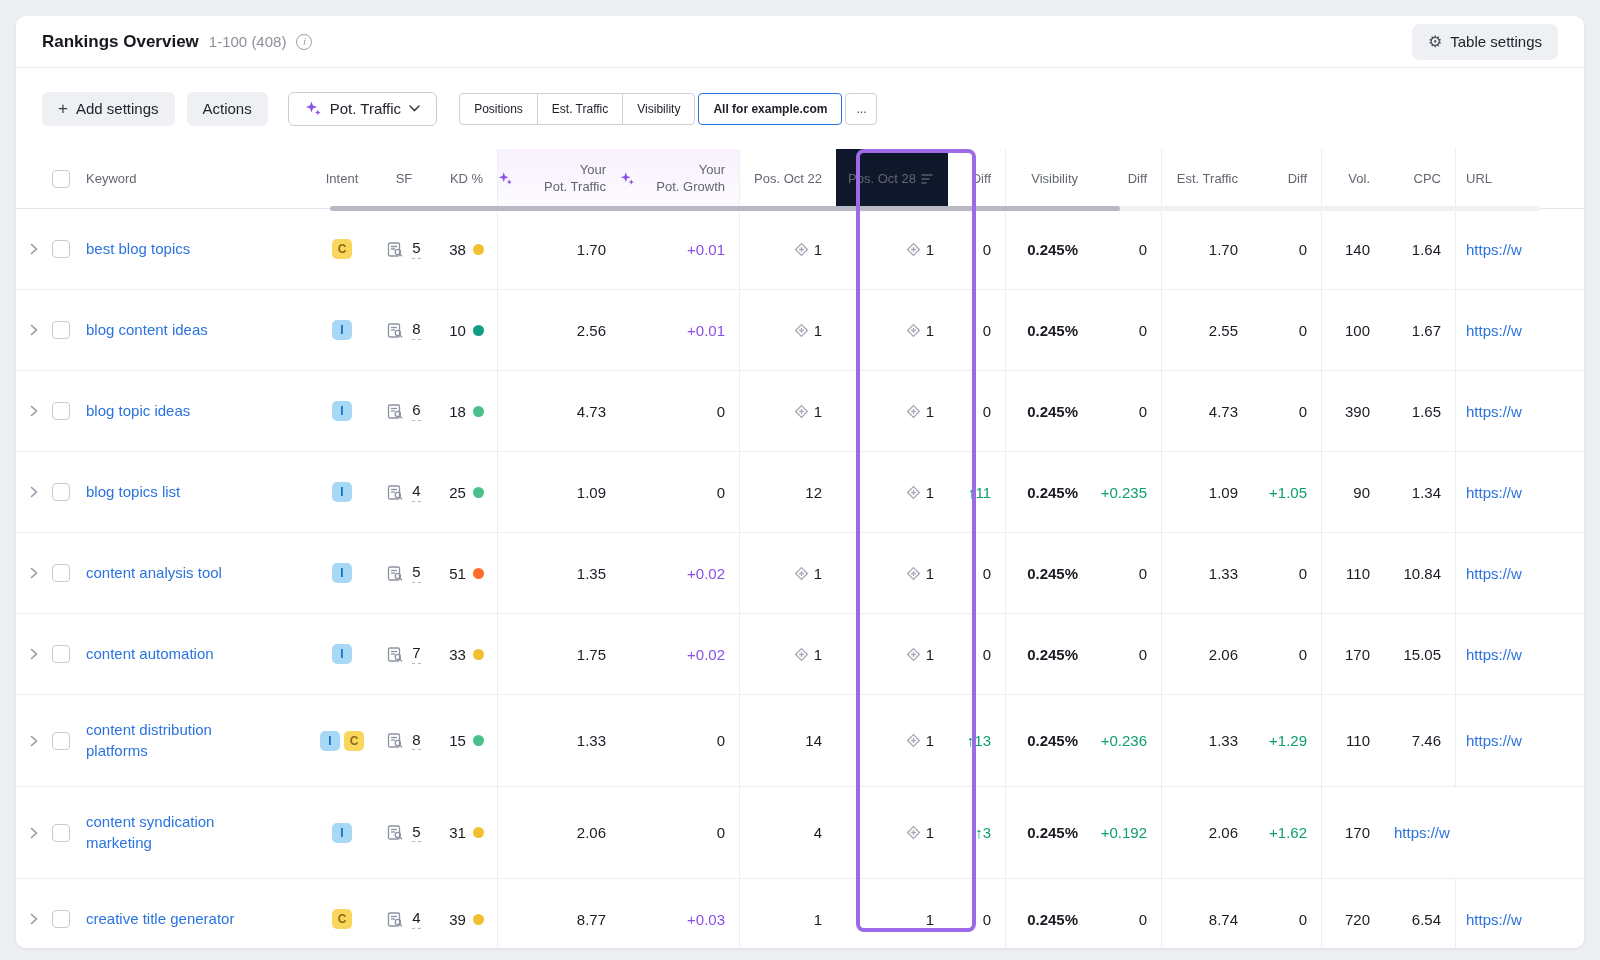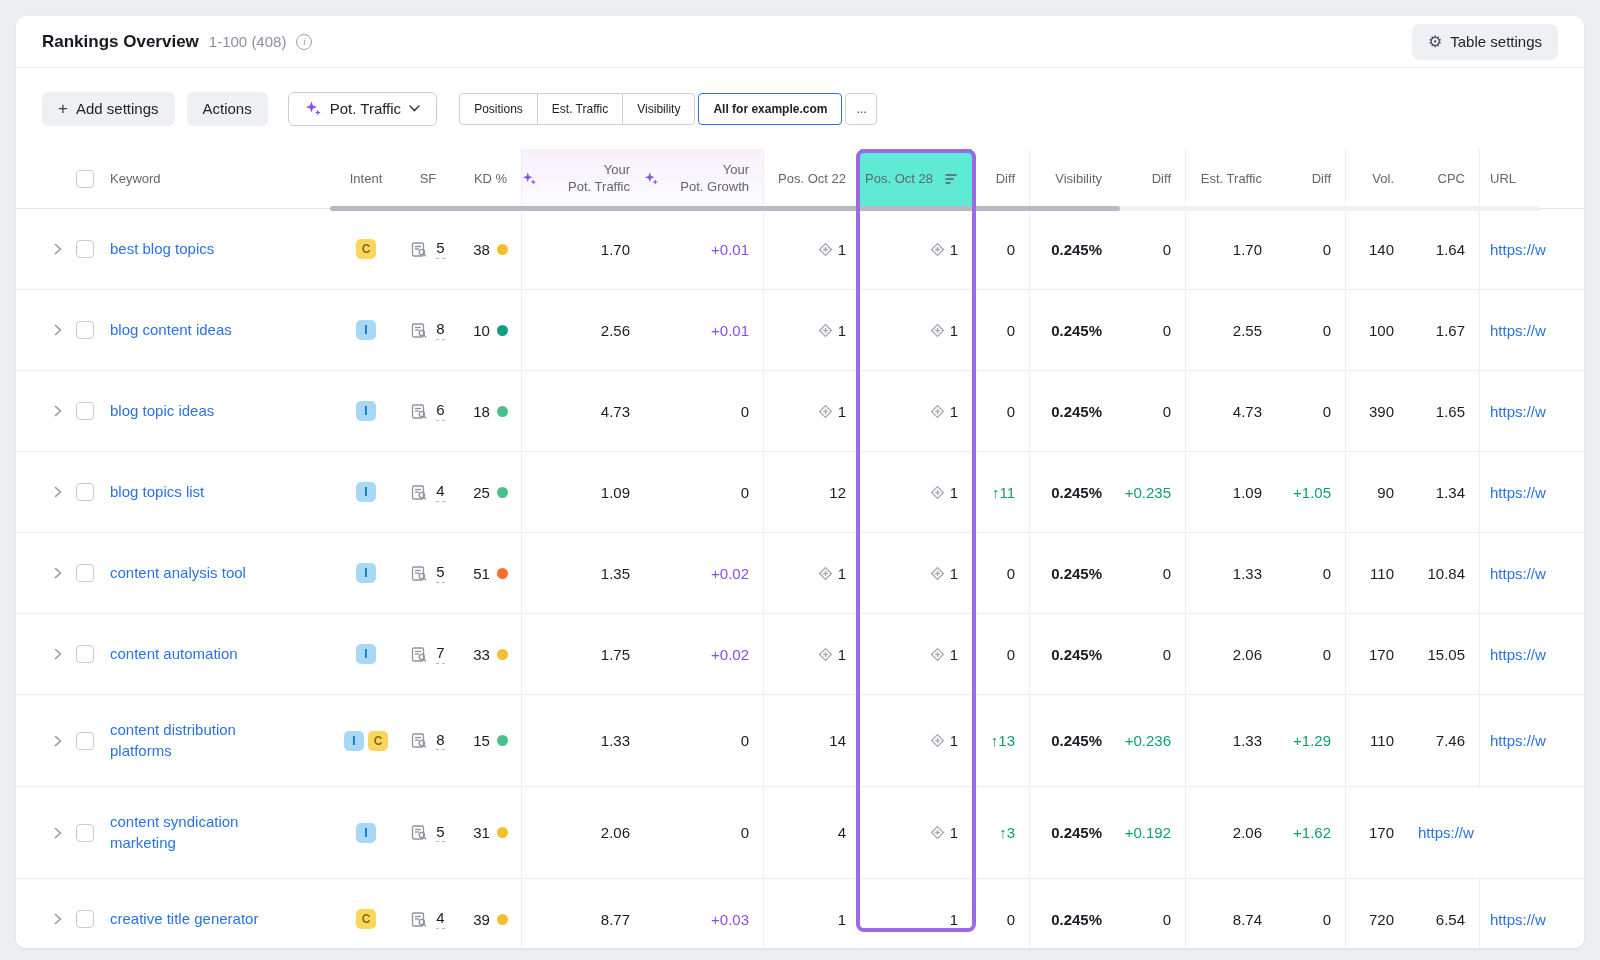--- a/index.html
+++ b/index.html
@@ -55,38 +55,37 @@
   .tab-all {
     margin-left: 3px; border: 1.5px solid var(--link-blue, #2b73df);
     border-radius: 4px; font-weight: bold;
   }
   .tab-more { margin-left: 3px; border-radius: 4px; padding: 0 10px; color: #40444e; }
   
   .table-wrap { position: relative; height: 801px; }
   .thead, .tr {
     display: grid;
     grid-template-columns: 36px 34px 226px 60px 64px 62px 122px 120px 96px 112px 58px 86px 70px 90px 70px 62px 72px 1fr;
-    padding-left: 24px;
   }
   .thead { height: 60px; border-bottom: 1px solid #e2e4e9; font-size: 13px; color: #62666f; }
   .th, .td { height: 100%; display: flex; align-items: center; min-width: 0; }
   .right { justify-content: flex-end; padding-right: 14px; text-align: right; }
   .center { justify-content: center; }
   .sep { border-right: 1px solid #eceef2; }
   .tr { height: 81px; border-bottom: 1px solid #eceef2; background: #fff; }
   .tr.tall { height: 92px; }
   .td { font-size: 15px; color: #1a1c24; }
   .th-pot {
     background: linear-gradient(180deg, #f8f1fd 0%, #fdfbff 100%);
     gap: 7px;
     justify-content: space-between;
   }
   .pot-lines { text-align: right; line-height: 1.3; }
   .sparkle-icon { color: var(--accent-purple, #8a4fe8); display: inline-flex; }
-  .th-pos28 { background: #5eead4; gap: 12px; }
+  .th-pos28 { background: #0f172a; gap: 5px; }
   .c-url-h { padding-left: 10px; }
   .c-url-td { padding-left: 10px; overflow: hidden; white-space: nowrap; align-items: center; }
   
   .checkbox {
     width: 18px; height: 18px; border: 1.5px solid #c6cad4; border-radius: 4px;
     background: #fff; display: inline-block; cursor: pointer;
   }
   .kw {
     color: var(--link-blue, #2b73df); text-decoration: none; font-size: 15px;
     line-height: 1.35; display: inline-block; max-width: 185px; cursor: pointer;

